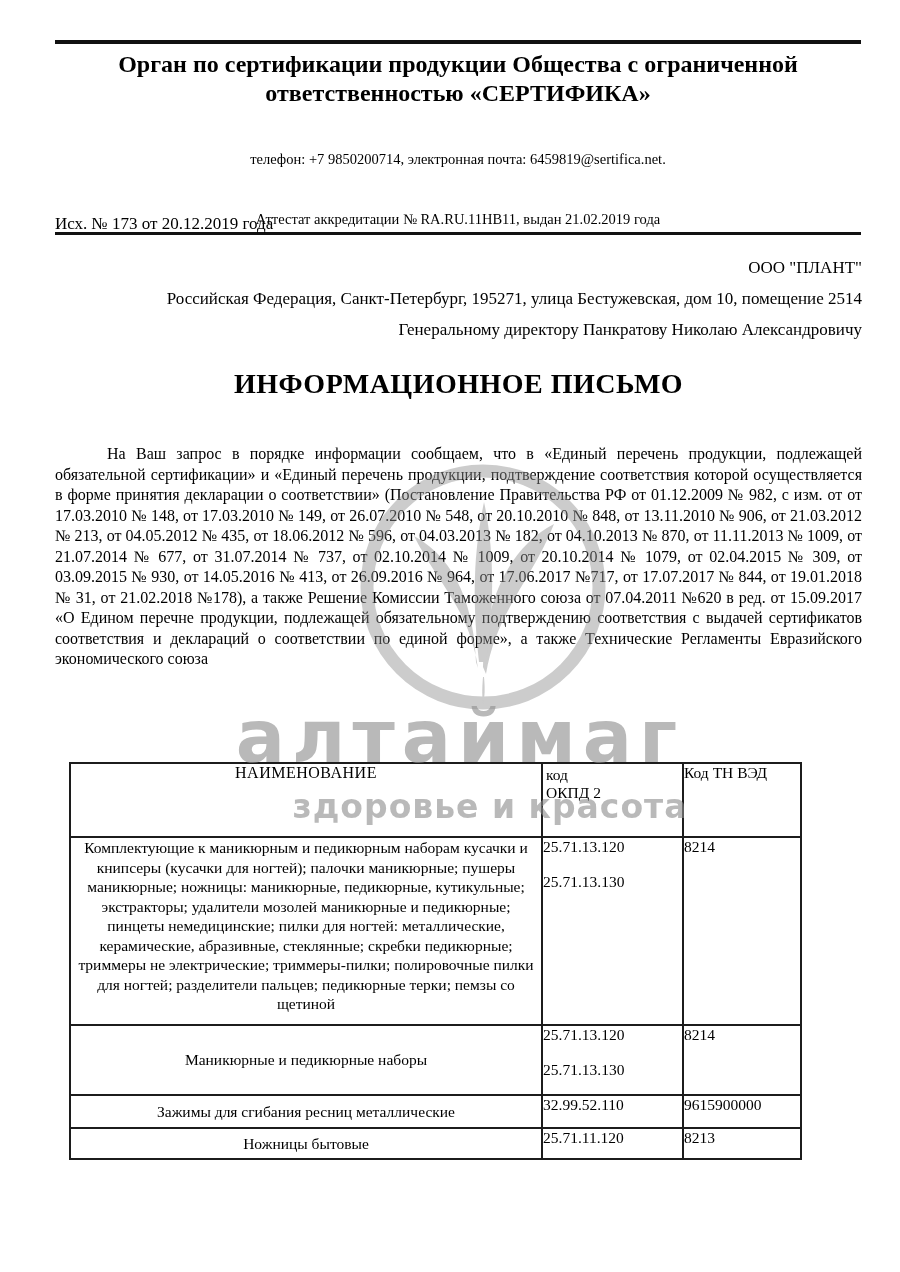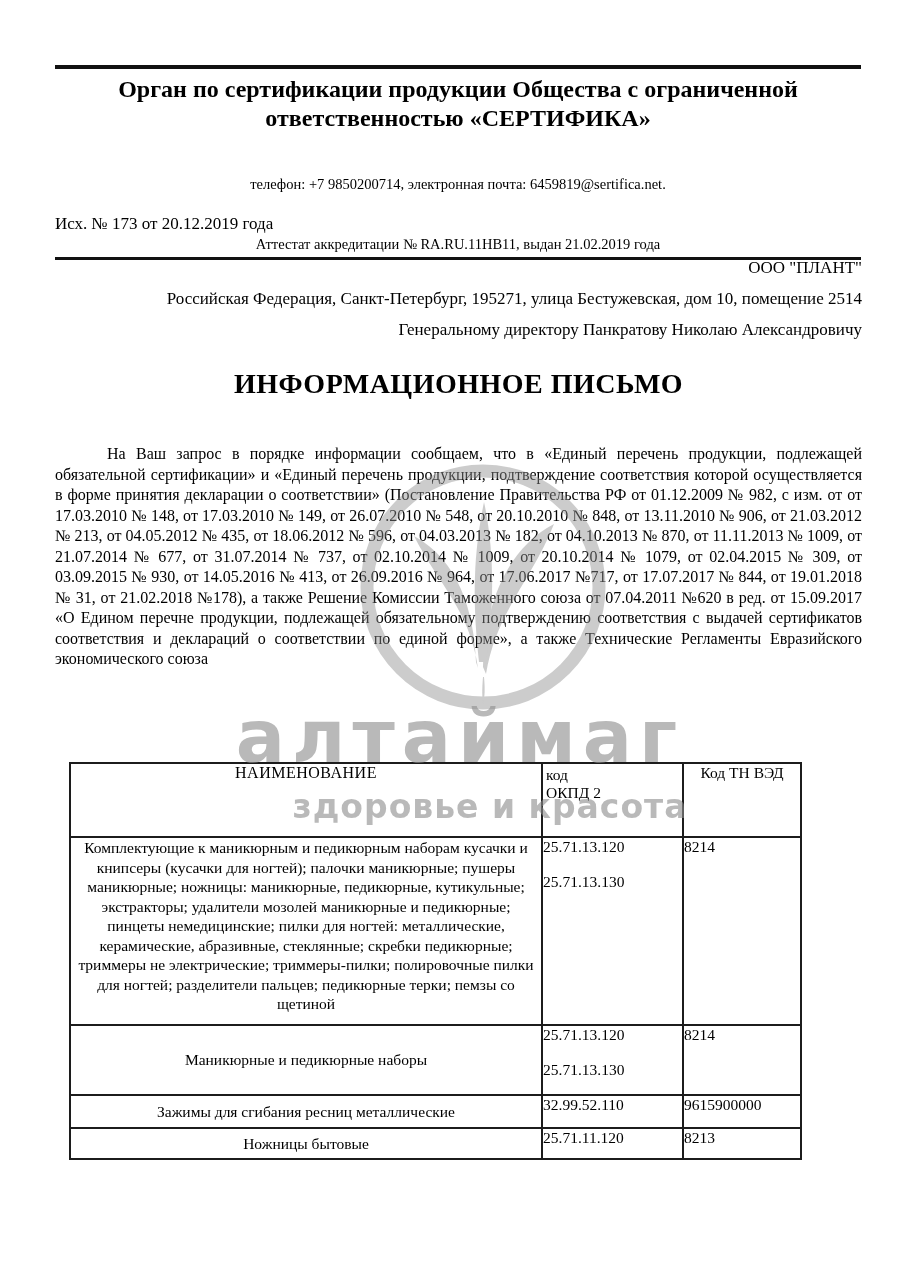--- a/index.html
+++ b/index.html
@@ -10,21 +10,21 @@
     margin: 0 auto;
     background: #ffffff;
     font-family: "Liberation Serif", "DejaVu Serif", serif;
     color: #000;
     overflow: hidden;
   }
 
   
   .letterhead {
     position: absolute;
-    left: 55px; top: 65px;
+    left: 55px; top: 40px;
     width: 806px;
     border-top: 4px solid #111;
     border-bottom: 3px solid #111;
     padding: 6px 0 5px 0;
     text-align: center;
   }
   .lh-title { font-size: 24px; font-weight: bold; line-height: 29px; }
   .lh-addr  { font-size: 14.5px; line-height: 16.5px; margin-top: 43px; }
   .lh-addr.first { margin-top: 4px; }
 
@@ -83,21 +83,21 @@
 
   .th-name {
     text-align: center; vertical-align: middle;
     font-weight: bold; font-size: 16px; letter-spacing: 0.5px;
   }
   .th-okpd-inner {
     display: flex; flex-direction: column; justify-content: flex-start;
     height: 70px; padding: 2px 4px 16px 3px; box-sizing: border-box;
     text-align: left;
   }
-  .th-tnved { text-align: center; vertical-align: middle; padding-left: 14px; }
+  .th-tnved { text-align: left; vertical-align: middle; padding-left: 14px; }
 
   .td-name { text-align: center; line-height: 19.5px; padding: 4px 6px; }
   td.v-mid { vertical-align: middle; }
 
   .okpd-cell { padding-left: 3px; line-height: 18px; font-family: Liberation Serif, serif; }
   .okpd-r0 { padding-top: 41px; }
   .okpd-r1 { padding-top: 6px; }
   .okpd-r2 { padding-top: 4px; }
   .okpd-r3 { padding-top: 4px; }
   .code2:not(:empty) { margin-top: 17px; }

